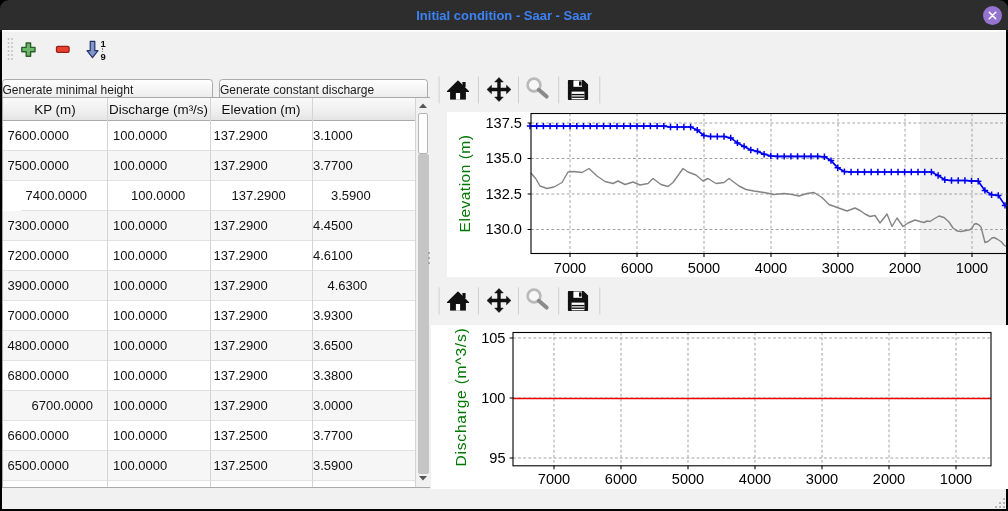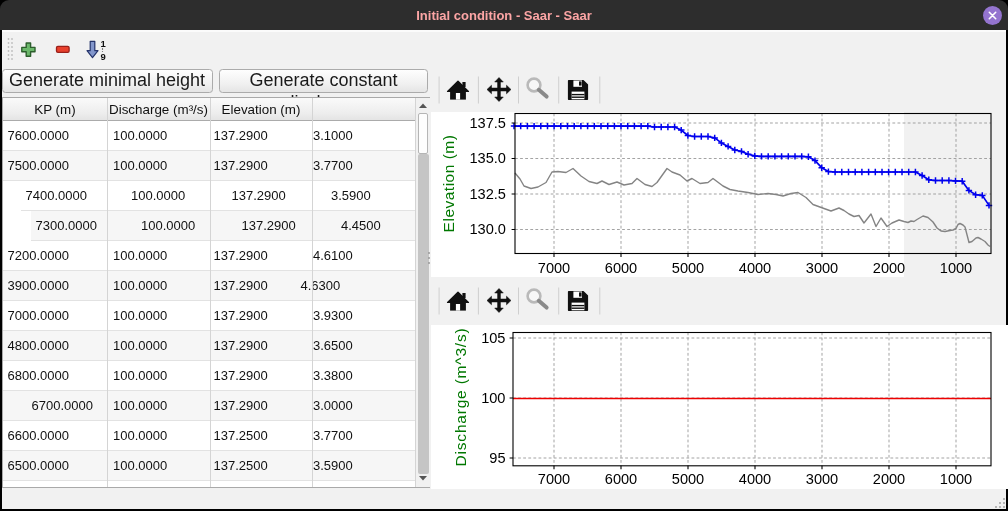--- a/index.html
+++ b/index.html
@@ -2,27 +2,27 @@
 <html><head>
 <meta charset="utf-8">
 <style>
   html,body{margin:0;padding:0;}
   body{width:1008px;height:511px;background:#000;position:relative;overflow:hidden;
        font-family:"Liberation Sans",sans-serif;}
   .abs{position:absolute;}
   #titlebar{left:0;top:0;width:1008px;height:30px;background:#2d2d2d;
     border-radius:9px 9px 0 0;}
   #title{left:0;top:0;width:1008px;height:30px;line-height:31px;text-align:center;
-    color:#fca5a5;font-size:13px;font-weight:bold;}
+    color:#3b82f6;font-size:13px;font-weight:bold;}
   #closebtn{left:982.5px;top:5.5px;width:19px;height:19px;border-radius:50%;background:#9474cf;}
   #mainbg{left:1.5px;top:30px;width:1004.5px;height:478.5px;background:#f1f1f1;}
   #topline{left:1.5px;top:30px;width:1004.5px;height:1.5px;background:#fbfbfb;}
-  .btn{top:69px;height:21.5px;background:linear-gradient(#fefefe,#f1f1f1 60%,#e5e5e5);
-    border:1px solid #ababab;border-radius:3.5px;text-align:center;
-    font-size:18px;color:#1a1a1a;line-height:21.5px;}
+  .btn{top:79px;height:21.5px;background:linear-gradient(#fefefe,#f1f1f1 60%,#e5e5e5);
+    border:1px solid #ababab;border-radius:3.5px;text-align:left;
+    font-size:12px;color:#1a1a1a;line-height:21.5px;}
   
   #tablebox{left:1.5px;top:97px;width:428px;height:390.5px;background:#fff;
     border:1px solid #a9a9a9;box-sizing:border-box;}
   #thead{left:0;top:0;width:426px;height:22.5px;
     background:linear-gradient(#fafafa,#ededed 70%,#e4e4e4);
     border-bottom:1px solid #ababab;box-sizing:border-box;}
   .hcell{top:0;height:22.5px;line-height:23px;text-align:center;font-size:13.4px;color:#111;}
   .vline{top:0px;width:1px;height:389px;background:#d4d4d4;}
   .row{left:0;width:412px;height:30px;border-bottom:1px solid #e2e2e2;box-sizing:border-box;}
   .rowg{background:#f6f6f6;}
@@ -98,37 +98,37 @@
 <span class="abs cell" style="left:110.5px;">100.0000</span>
 <span class="abs cell" style="left:211px;">137.2900</span>
 <span class="abs cell" style="left:310.5px;">3.7700</span>
       </div>
 <div class="abs row" style="top:60px;margin-left:18px;">
 <span class="abs cell" style="left:5px;">7400.0000</span>
 <span class="abs cell" style="left:110.5px;">100.0000</span>
 <span class="abs cell" style="left:211px;">137.2900</span>
 <span class="abs cell" style="left:310.5px;">3.5900</span>
       </div>
-<div class="abs row rowg" style="top:90px;margin-left:28px;">
+<div class="abs row rowg" style="top:90px;">
 <span class="abs cell" style="left:5px;">7300.0000</span>
 <span class="abs cell" style="left:110.5px;">100.0000</span>
 <span class="abs cell" style="left:211px;">137.2900</span>
 <span class="abs cell" style="left:310.5px;">4.4500</span>
       </div>
 <div class="abs row" style="top:120px;">
 <span class="abs cell" style="left:5px;">7200.0000</span>
 <span class="abs cell" style="left:110.5px;">100.0000</span>
 <span class="abs cell" style="left:211px;">137.2900</span>
 <span class="abs cell" style="left:310.5px;">4.6100</span>
       </div>
 <div class="abs row rowg" style="top:150px;">
 <span class="abs cell" style="left:5px;">3900.0000</span>
 <span class="abs cell" style="left:110.5px;">100.0000</span>
 <span class="abs cell" style="left:211px;">137.2900</span>
-<span class="abs cell" style="left:298px;">4.6300</span>
+<span class="abs cell" style="left:325px;">4.6300</span>
       </div>
 <div class="abs row" style="top:180px;">
 <span class="abs cell" style="left:5px;">7000.0000</span>
 <span class="abs cell" style="left:110.5px;">100.0000</span>
 <span class="abs cell" style="left:211px;">137.2900</span>
 <span class="abs cell" style="left:310.5px;">3.9300</span>
       </div>
 <div class="abs row rowg" style="top:210px;">
 <span class="abs cell" style="left:5px;">4800.0000</span>
 <span class="abs cell" style="left:110.5px;">100.0000</span>
@@ -207,21 +207,21 @@
       <path d="M-9.3 -9.3 H5.2 L9.3 -5.2 V9.3 H-9.3 Z" fill="#111" stroke="#111" stroke-width="1.6" stroke-linejoin="round"></path>
       <rect x="-4.6" y="-9.5" width="8.6" height="6.3" fill="#fff"></rect>
       <rect x="1" y="-8.6" width="2.6" height="4.2" fill="#111"></rect>
       <rect x="-6.4" y="1.6" width="12.8" height="7.7" fill="#fff"></rect>
       <rect x="-6.4" y="3.9" width="12.8" height="1.4" fill="#111"></rect>
       <rect x="-6.4" y="6.5" width="12.8" height="1.4" fill="#111"></rect>
     </g>
     </svg>
   </div>
 
-  <div class="abs fig" id="fig1" style="left:431px;top:112px;width:473px;height:164.5px;">
+  <div class="abs fig" id="fig1" style="left:447px;top:112px;width:473px;height:164.5px;">
     <svg class="abs" style="left:0;top:0" width="574.5" height="164.5" viewBox="0 0 574.5 164.5">
       <path d="M123.0 1.5V141.5M190.0 1.5V141.5M257.0 1.5V141.5M324.0 1.5V141.5M391.0 1.5V141.5M458.0 1.5V141.5M525.0 1.5V141.5M84.0 11.0H560.0M84.0 46.5H560.0M84.0 82.0H560.0M84.0 117.5H560.0" stroke="#999999" stroke-width="0.9" fill="none" stroke-dasharray="2.8,2.3"></path>
       <path d="M84.0 61.0L89.0 67.0L93.0 74.0L100.0 76.5L107.0 75.0L115.0 70.5L121.0 60.0L127.0 59.5L135.0 60.5L142.0 56.5L150.0 64.0L158.0 69.5L166.0 71.5L171.0 69.0L178.0 72.5L186.0 70.0L193.0 73.0L201.0 71.5L206.0 66.5L214.0 72.5L221.0 74.5L226.0 70.5L236.0 56.5L241.0 60.0L249.0 63.0L256.0 69.0L261.0 66.5L269.0 71.5L277.0 70.5L282.0 66.5L292.0 74.0L299.0 77.5L307.0 79.0L317.0 80.5L327.0 82.5L337.0 81.5L345.0 82.5L352.0 84.0L360.0 81.5L367.0 80.5L375.0 85.5L382.0 92.5L393.0 96.5L400.0 99.0L408.0 96.0L413.0 98.5L418.0 102.0L423.0 104.5L428.0 103.5L433.0 111.0L440.0 102.0L445.0 114.5L450.0 106.0L456.0 114.5L461.0 111.0L468.0 108.0L473.0 109.5L477.0 110.5L480.0 109.0L483.0 109.5L486.0 107.5L492.0 104.0L497.0 105.5L502.0 110.0L506.0 116.0L510.0 119.0L514.0 119.5L519.0 118.5L522.0 118.0L525.0 116.5L527.0 112.5L529.0 111.5L532.0 113.0L534.0 115.0L538.0 130.5L541.0 129.5L545.0 126.0L547.0 125.5L550.0 127.0L554.0 129.5L557.0 133.0L559.0 134.5" stroke="#848484" stroke-width="1.4" fill="none" stroke-linejoin="round"></path>
       <path d="M83.0 14.1L89.7 14.1L96.4 14.1L103.1 14.1L109.8 14.1L116.5 14.1L123.1 14.1L129.8 14.1L136.5 14.1L143.2 14.1L149.9 14.1L156.6 14.1L163.3 14.1L170.0 14.1L176.7 14.1L183.4 14.1L190.0 14.1L196.7 14.1L203.4 14.1L210.1 14.1L216.8 14.1L223.5 15.0L230.2 15.0L236.9 15.0L243.6 15.0L250.2 18.1L256.9 23.5L263.6 24.5L270.3 24.5L277.0 24.5L283.7 25.9L290.4 30.9L297.1 34.4L303.8 38.0L310.5 39.4L317.1 42.2L323.8 43.9L330.5 44.4L337.2 44.4L343.9 44.4L350.6 44.4L357.3 44.4L364.0 44.4L370.7 44.4L377.4 44.8L384.0 48.6L390.7 55.7L397.4 59.6L404.1 60.0L410.8 60.0L417.5 60.0L424.2 60.0L430.9 60.0L437.6 60.0L444.3 60.0L451.0 60.0L457.6 60.0L464.3 60.0L471.0 60.0L477.7 60.0L484.4 60.0L491.1 63.5L497.8 67.8L504.5 68.5L511.2 68.5L517.9 68.5L524.5 68.9L531.2 69.2L537.9 78.4L544.6 82.7L551.3 83.4L558.0 93.4" stroke="#0000ee" stroke-width="1.7" fill="none" stroke-linejoin="round"></path>
       <path d="M79.8 14.1H86.2M83.0 10.9V17.3M86.5 14.1H92.9M89.7 10.9V17.3M93.2 14.1H99.6M96.4 10.9V17.3M99.9 14.1H106.3M103.1 10.9V17.3M106.6 14.1H113.0M109.8 10.9V17.3M113.2 14.1H119.7M116.5 10.9V17.3M119.9 14.1H126.3M123.1 10.9V17.3M126.6 14.1H133.0M129.8 10.9V17.3M133.3 14.1H139.7M136.5 10.9V17.3M140.0 14.1H146.4M143.2 10.9V17.3M146.7 14.1H153.1M149.9 10.9V17.3M153.4 14.1H159.8M156.6 10.9V17.3M160.1 14.1H166.5M163.3 10.9V17.3M166.8 14.1H173.2M170.0 10.9V17.3M173.5 14.1H179.9M176.7 10.9V17.3M180.1 14.1H186.6M183.4 10.9V17.3M186.8 14.1H193.2M190.0 10.9V17.3M193.5 14.1H199.9M196.7 10.9V17.3M200.2 14.1H206.6M203.4 10.9V17.3M206.9 14.1H213.3M210.1 10.9V17.3M213.6 14.1H220.0M216.8 10.9V17.3M220.3 15.0H226.7M223.5 11.8V18.2M227.0 15.0H233.4M230.2 11.8V18.2M233.7 15.0H240.1M236.9 11.8V18.2M240.4 15.0H246.8M243.6 11.8V18.2M247.0 18.1H253.5M250.2 14.9V21.3M253.7 23.5H260.1M256.9 20.3V26.7M260.4 24.5H266.8M263.6 21.3V27.7M267.1 24.5H273.5M270.3 21.3V27.7M273.8 24.5H280.2M277.0 21.3V27.7M280.5 25.9H286.9M283.7 22.7V29.1M287.2 30.9H293.6M290.4 27.7V34.1M293.9 34.4H300.3M297.1 31.2V37.6M300.6 38.0H307.0M303.8 34.8V41.2M307.3 39.4H313.7M310.5 36.2V42.6M313.9 42.2H320.4M317.1 39.0V45.4M320.6 43.9H327.0M323.8 40.7V47.1M327.3 44.4H333.7M330.5 41.2V47.6M334.0 44.4H340.4M337.2 41.2V47.6M340.7 44.4H347.1M343.9 41.2V47.6M347.4 44.4H353.8M350.6 41.2V47.6M354.1 44.4H360.5M357.3 41.2V47.6M360.8 44.4H367.2M364.0 41.2V47.6M367.5 44.4H373.9M370.7 41.2V47.6M374.2 44.8H380.6M377.4 41.6V48.0M380.8 48.6H387.2M384.0 45.4V51.8M387.5 55.7H393.9M390.7 52.5V58.9M394.2 59.6H400.6M397.4 56.4V62.8M400.9 60.0H407.3M404.1 56.8V63.2M407.6 60.0H414.0M410.8 56.8V63.2M414.3 60.0H420.7M417.5 56.8V63.2M421.0 60.0H427.4M424.2 56.8V63.2M427.7 60.0H434.1M430.9 56.8V63.2M434.4 60.0H440.8M437.6 56.8V63.2M441.1 60.0H447.5M444.3 56.8V63.2M447.8 60.0H454.2M451.0 56.8V63.2M454.4 60.0H460.8M457.6 56.8V63.2M461.1 60.0H467.5M464.3 56.8V63.2M467.8 60.0H474.2M471.0 56.8V63.2M474.5 60.0H480.9M477.7 56.8V63.2M481.2 60.0H487.6M484.4 56.8V63.2M487.9 63.5H494.3M491.1 60.3V66.7M494.6 67.8H501.0M497.8 64.6V71.0M501.3 68.5H507.7M504.5 65.3V71.7M508.0 68.5H514.4M511.2 65.3V71.7M514.6 68.5H521.1M517.9 65.3V71.7M521.3 68.9H527.7M524.5 65.7V72.1M528.0 69.2H534.4M531.2 66.0V72.4M534.7 78.4H541.1M537.9 75.2V81.6M541.4 82.7H547.8M544.6 79.5V85.9M548.1 83.4H554.5M551.3 80.2V86.6M554.8 93.4H561.2M558.0 90.2V96.6" stroke="#0000ee" stroke-width="1.5" fill="none"></path>
       <rect x="84.0" y="1.5" width="476.0" height="140.0" fill="none" stroke="#000" stroke-width="1.1"></rect>
       <path d="M123.0 141.5v3.4M190.0 141.5v3.4M257.0 141.5v3.4M324.0 141.5v3.4M391.0 141.5v3.4M458.0 141.5v3.4M525.0 141.5v3.4M84.0 11.0h-3.4M84.0 46.5h-3.4M84.0 82.0h-3.4M84.0 117.5h-3.4" stroke="#000" stroke-width="1.1" fill="none"></path>
       <text x="75.0" y="15.5" font-size="14.6" text-anchor="end" fill="#000">137.5</text>
       <text x="75.0" y="51.0" font-size="14.6" text-anchor="end" fill="#000">135.0</text>
       <text x="75.0" y="86.5" font-size="14.6" text-anchor="end" fill="#000">132.5</text>

